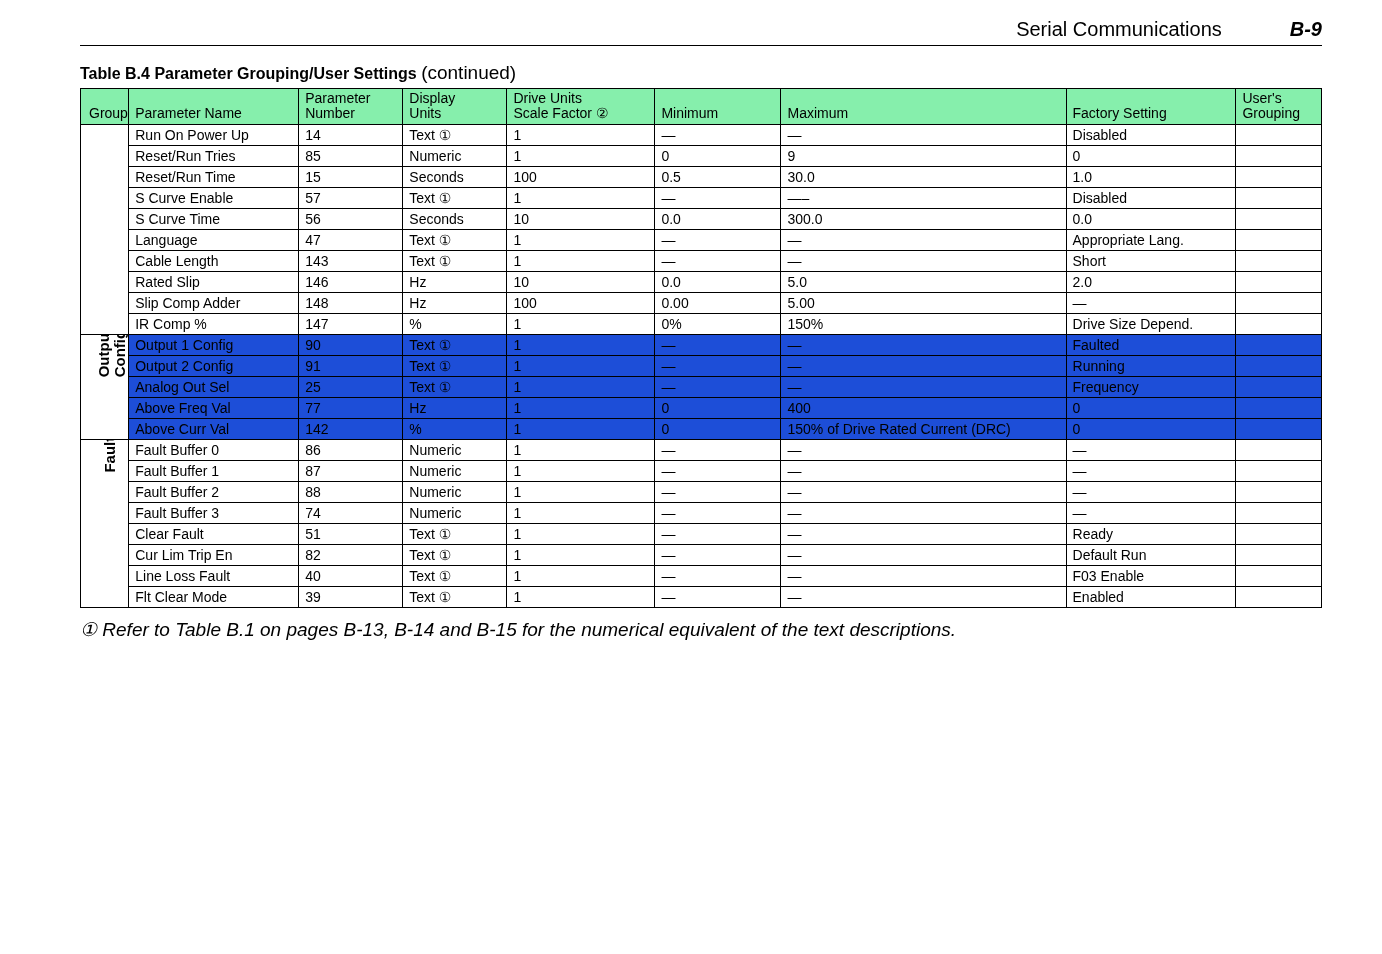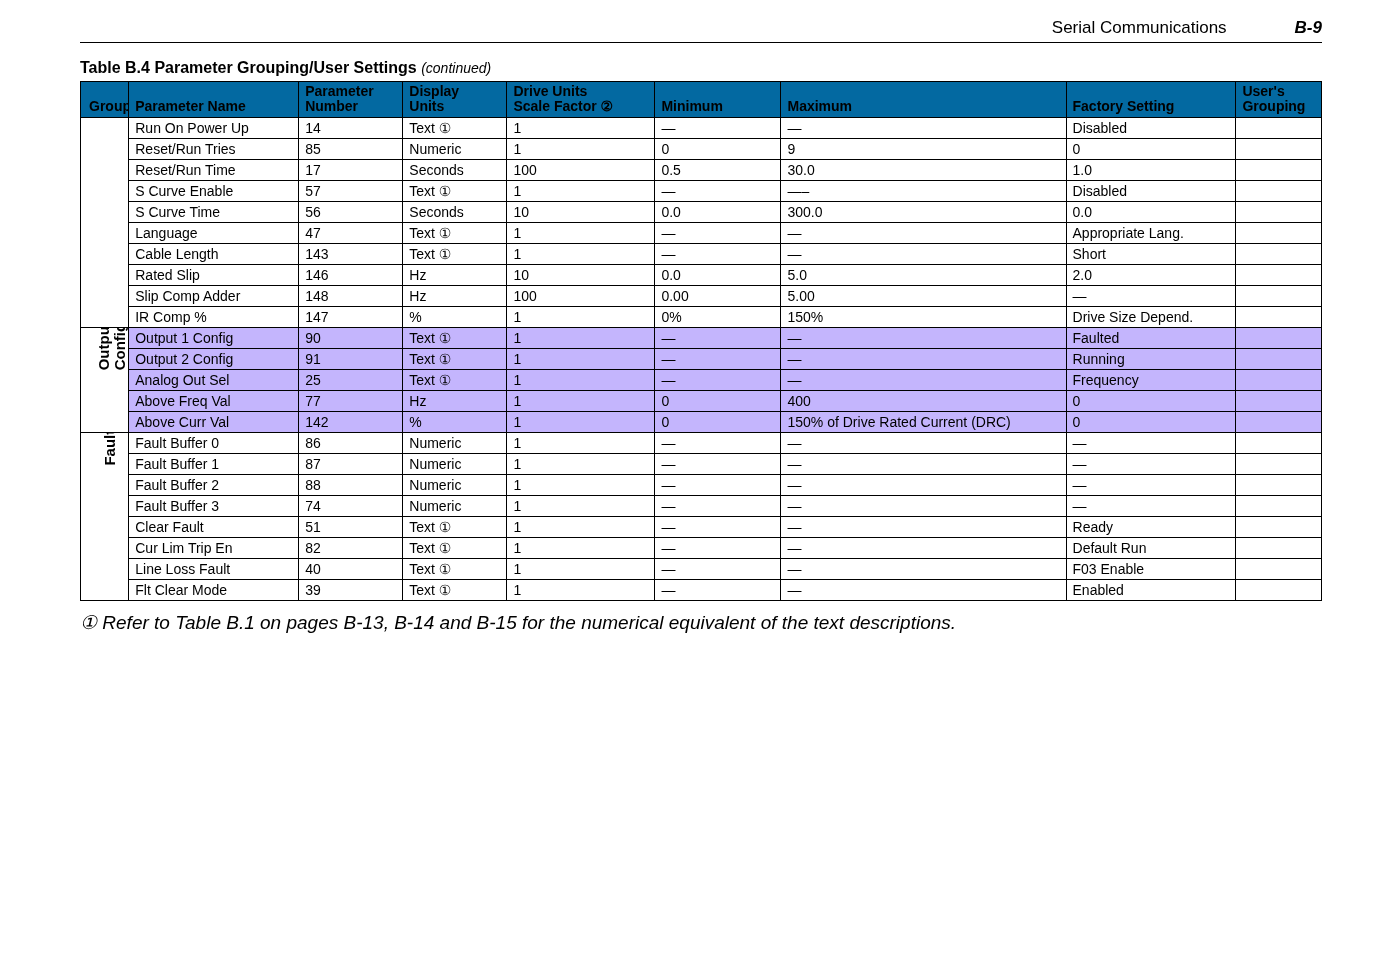--- a/index.html
+++ b/index.html
@@ -15,64 +15,63 @@
     width: 1382px;
     min-height: 954px;
     padding: 18px 60px 0 80px;
     position: relative;
   }
   .header-row {
     display: flex;
     justify-content: flex-end;
     align-items: baseline;
     gap: 60px;
-    font-size: 17px;
+    font-size: 20px;
     padding-bottom: 4px;
   }
   .page-label {
     font-style: italic;
     font-weight: bold;
     margin-left: 8px;
   }
   hr.top-rule {
     border: none;
     border-top: 1.5px solid #000;
     margin: 0 0 16px 0;
   }
   .table-title {
     font-size: 16px;
     font-weight: bold;
     margin: 8px 0 4px 0;
   }
   .table-title .continued {
     font-weight: normal;
-    font-style: italic;
-    font-size: 14px;
+    font-size: 19px;
     margin-top: 36px;
   }
   table.pt {
     border-collapse: collapse;
     width: 100%;
     table-layout: fixed;
     font-size: 14px;
   }
   table.pt th, table.pt td {
     border: 1px solid #000;
     padding: 2px 6px;
     text-align: left;
     vertical-align: top;
     overflow: hidden;
     white-space: nowrap;
   }
   table.pt th {
-    font-weight: bold;
-    background: #0369a1;
+    font-weight: normal;
+    background: #86efac;
     line-height: 1.1;
   }
-  tr.shaded td { background: #c4b5fd; }
+  tr.shaded td { background: #1d4ed8; }
   td.group-cell {
     background: #fff !important;
     text-align: center;
     vertical-align: middle;
     padding: 0;
   }
   .vert {
     display: inline-block;
     transform: rotate(-90deg);
     font-weight: bold;
@@ -155,21 +154,21 @@
           <td>85</td>
           <td>Numeric</td>
           <td>1</td>
           <td>0</td>
           <td>9</td>
           <td>0</td>
           <td></td>
         </tr>
         <tr>
           <td>Reset/Run Time</td>
-          <td>17</td>
+          <td>15</td>
           <td>Seconds</td>
           <td>100</td>
           <td>0.5</td>
           <td>30.0</td>
           <td>1.0</td>
           <td></td>
         </tr>
         <tr>
           <td>S Curve Enable</td>
           <td>57</td>

